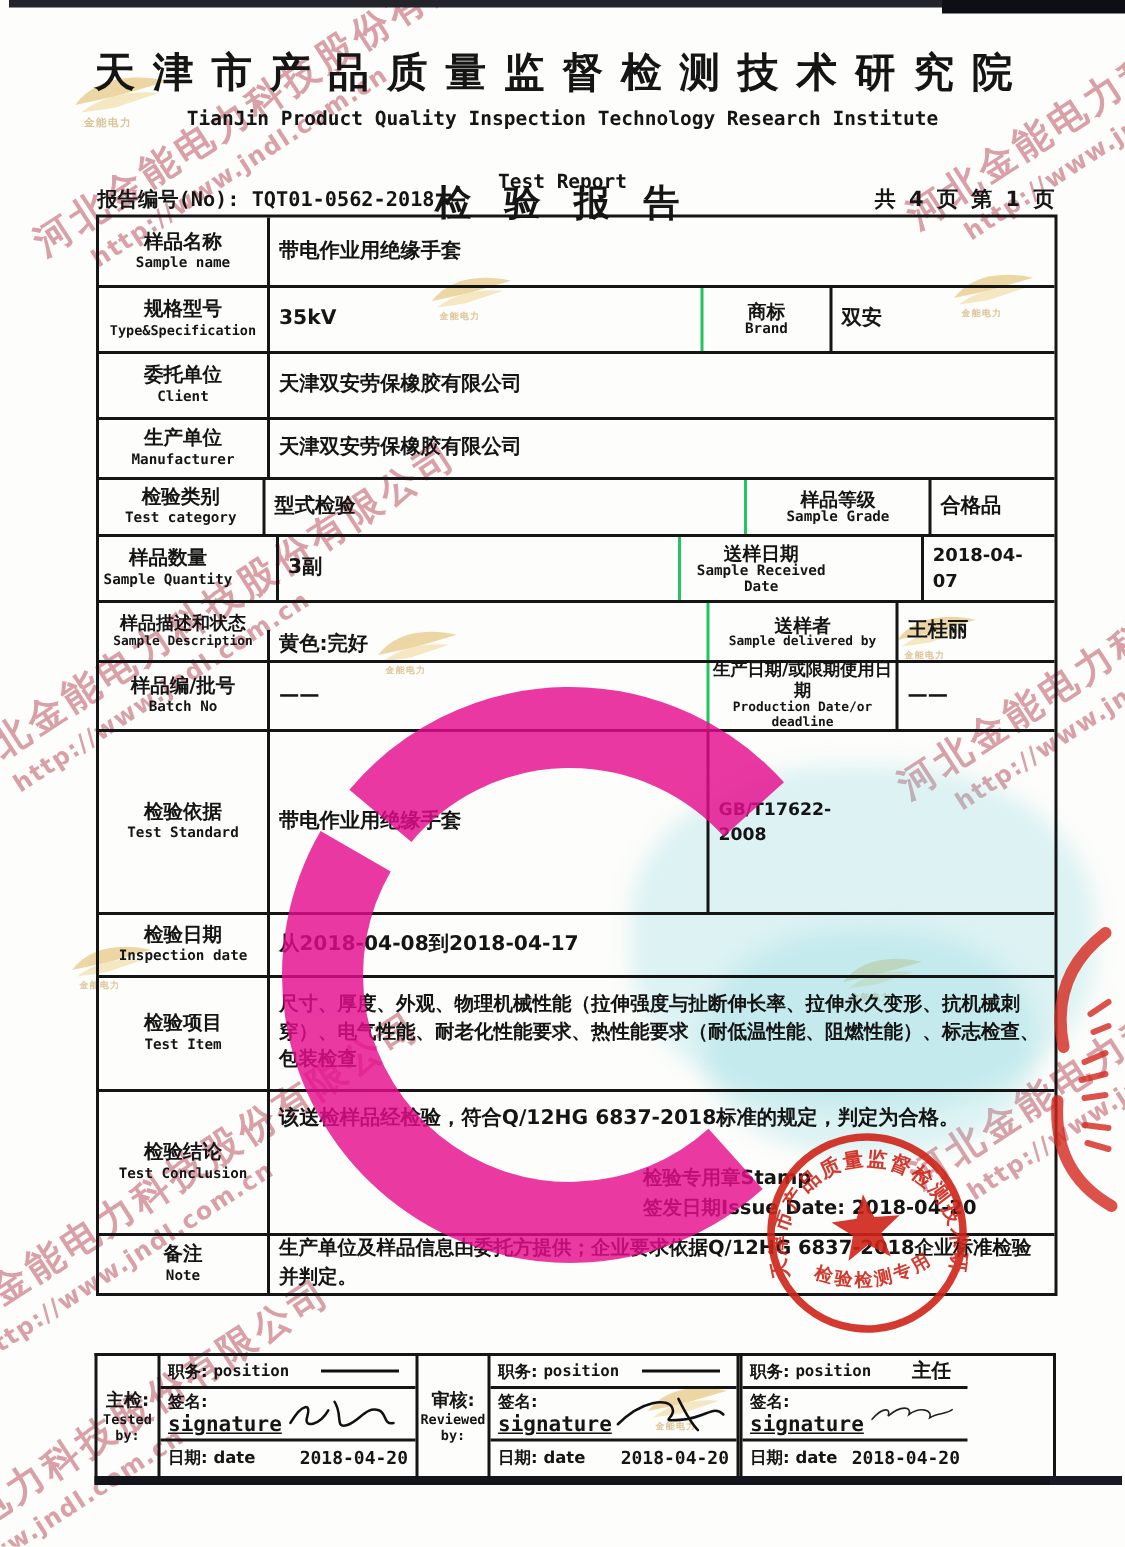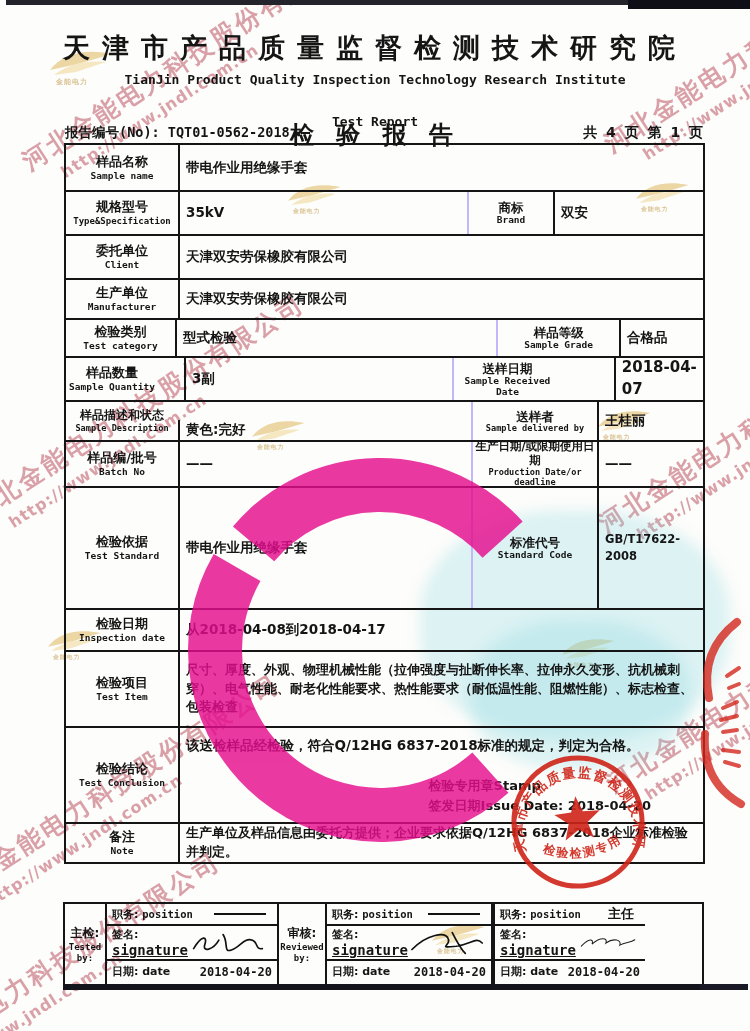--- a/index.html
+++ b/index.html
@@ -35,21 +35,21 @@
   .t-row{display:flex;border-top:2px solid #151515;box-sizing:border-box;}
   .t-row.first{border-top:none;}
   .cell{box-sizing:border-box;}
   .lbl{width:112px;display:flex;flex-direction:column;justify-content:center;text-align:center;padding:1px 1px;}
   .lbl .cn{font-size:13px;font-weight:bold;line-height:1.25;}
   .lbl .en{font-size:9.5px;font-weight:bold;line-height:1.2;
            font-family:"DejaVu Sans Mono","Liberation Mono",monospace;}
   .val{border-left:2px solid #151515;display:flex;align-items:center;padding:2px 6px;
        font-size:13.5px;font-weight:600;line-height:1.45;}
   .val.grow{flex:1;}
-  .lbl2{border-left:2px solid #c4b5fd;display:flex;flex-direction:column;justify-content:center;
+  .lbl2{border-left:2px solid #22c55e;display:flex;flex-direction:column;justify-content:center;
         text-align:center;padding:1px 1px;}
   .lbl2 .cn{font-size:12.5px;font-weight:bold;line-height:1.2;}
   .lbl2 .en{font-size:9.5px;font-weight:bold;line-height:1.15;
             font-family:"DejaVu Sans Mono","Liberation Mono",monospace;}
   .conc-cell{position:relative;display:block;padding:8px 6px;}
   .stamp-lines{position:absolute;right:52px;bottom:6px;font-size:13px;font-weight:bold;line-height:1.55;text-align:left;}
   
   .sig-table{left:63px;top:902px;width:641px;height:88px;border:2.5px solid #151515;
              border-bottom:6px solid #14141c;box-sizing:border-box;display:flex;z-index:3;}
   .sig-role{display:flex;flex-direction:column;justify-content:center;text-align:center;box-sizing:border-box;}
@@ -215,21 +215,21 @@
   <div class="t-row" style="height:44px;gap:26px;">
     <div class="cell lbl">
       <span class="cn">样品数量</span>
       <span class="en">Sample Quantity</span>
     </div>
     <div class="cell val" style="width:293px;">3副</div>
     <div class="cell lbl2" style="width:132px;">
       <span class="cn">送样日期</span>
       <span class="en">Sample Received Date</span>
     </div>
-    <div class="cell val" style="width:106px;font-size:15px;margin-left:27px;">2018-04-07</div>
+    <div class="cell val" style="width:106px;font-size:12px;margin-left:27px;">2018-04-07</div>
   </div>
 
   <div class="t-row" style="height:40px;">
     <div class="cell lbl">
       <span class="cn" style="font-size:12px;">样品描述和状态</span>
       <span class="en" style="font-size:8.6px;">Sample Description</span>
     </div>
     <div class="cell val" style="width:293px;margin-top:18px;">黄色:完好</div>
     <div class="cell lbl2" style="width:126px;">
       <span class="cn">送样者</span>
@@ -250,24 +250,20 @@
     </div>
     <div class="cell val" style="width:106px;">——</div>
   </div>
 
   <div class="t-row" style="height:122px;">
     <div class="cell lbl">
       <span class="cn">检验依据</span>
       <span class="en">Test Standard</span>
     </div>
     <div class="cell val" style="width:293px;">带电作业用绝缘手套</div>
-    <div class="cell lbl2" style="width:126px;">
-      <span class="cn">标准代号</span>
-      <span class="en">Standard Code</span>
-    </div>
     <div class="cell val" style="width:106px;font-size:11.5px;">GB/T17622-2008</div>
   </div>
 
   <div class="t-row" style="height:42px;">
     <div class="cell lbl">
       <span class="cn">检验日期</span>
       <span class="en">Inspection date</span>
     </div>
     <div class="cell val grow">从2018-04-08到2018-04-17</div>
   </div>

